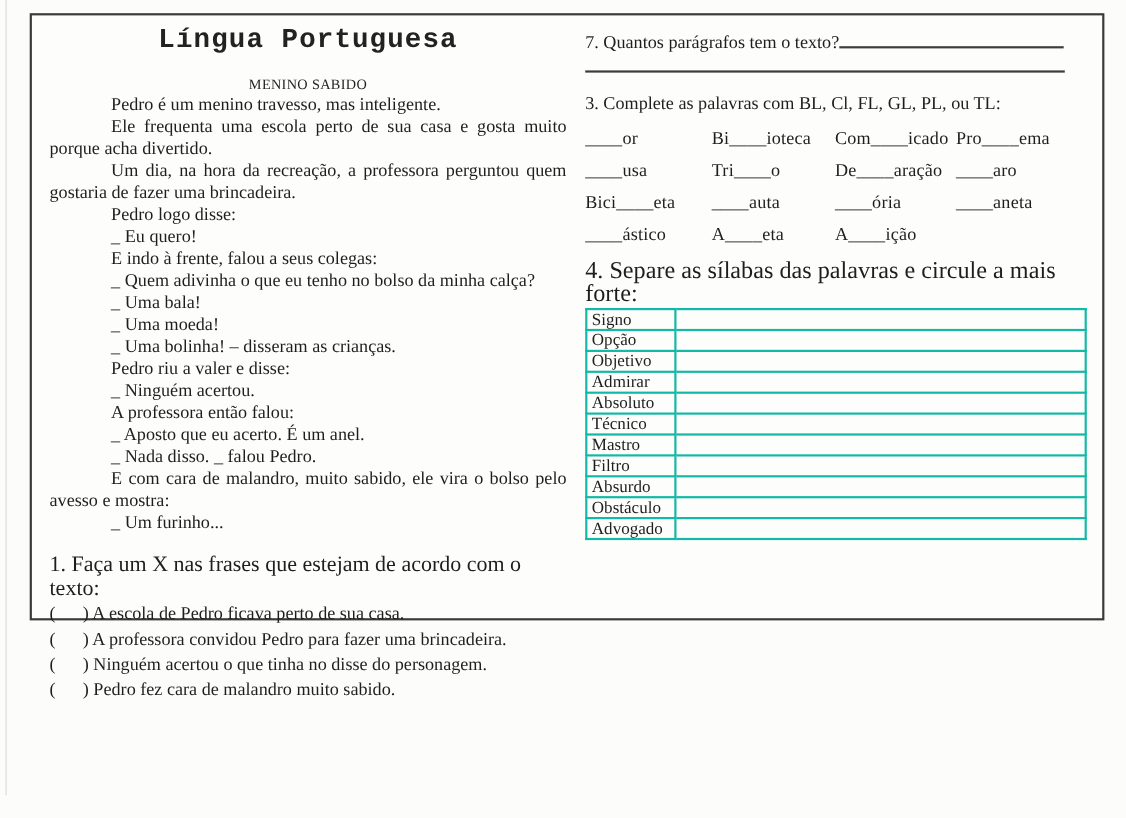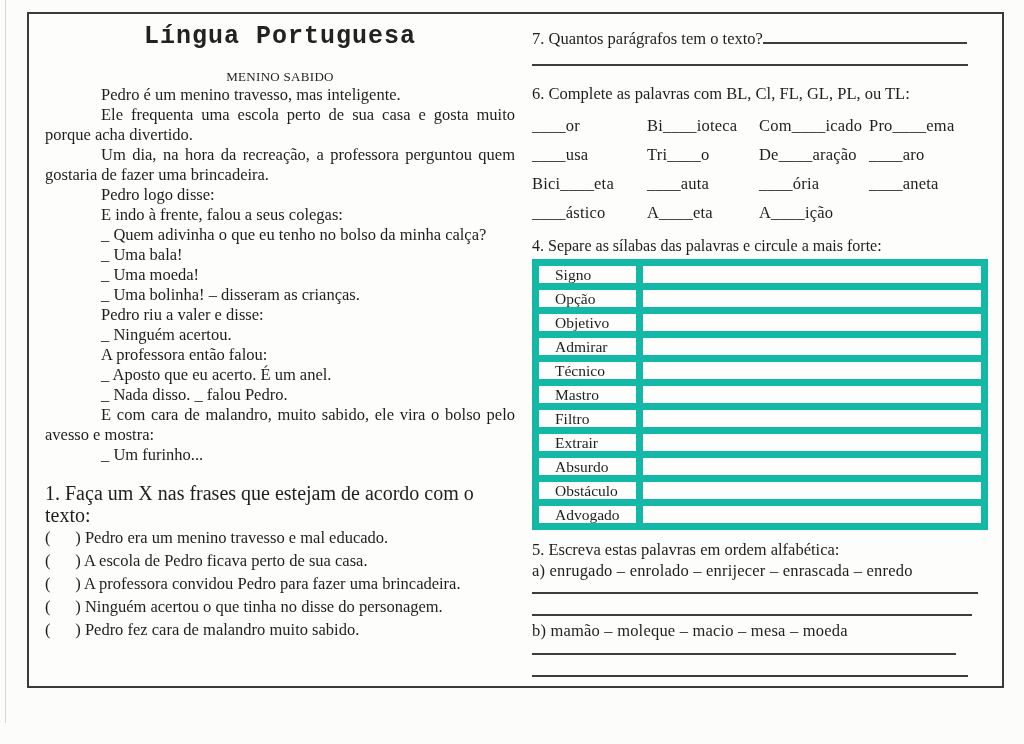--- a/index.html
+++ b/index.html
@@ -9,21 +9,21 @@
     background:#fcfcfb;
     font-family:"Liberation Serif", serif;
     color:#1e1e1e;
     overflow:hidden;
   }
   .scan-edge-line {
     position:absolute; left:5px; top:0; width:1px; height:723px;
     background:#d7d7d3;
   }
   .sheet {
-    position:absolute; left:27px; top:12px; width:977px; height:676px;
+    position:absolute; left:27px; top:12px; width:977px; height:552px;
     border:2px solid #3a3a3a;
     background:#fdfdfc;
   }
   
   .col-left {
     position:absolute; left:16px; top:0; width:470px;
   }
   .ws-title {
     margin-top:8px;
     text-align:center;
@@ -63,31 +63,31 @@
   .rule-ex2 { margin-top:14px; width:436px; }
   .ex3-prompt { margin-top:17px; font-size:16.5px; line-height:22px; }
   .word-grid {
     margin-top:11px;
     display:grid;
     grid-template-columns:115px 112px 110px 119px;
     grid-auto-rows:29px;
     font-size:16.5px;
   }
   .word-grid .cell { white-space:nowrap; letter-spacing:.2px; }
-  .ex4-prompt { margin-top:3px; font-size:16px; line-height:21px; }
+  .ex4-prompt { margin-top:3px; font-size:22px; line-height:21px; }
   .syl-table {
     margin-top:3px;
     border-collapse:collapse;
     width:456px;
     font-size:15.5px;
   }
   .syl-table td {
-    border:7px solid #14b8a6;
+    border:2px solid #14b8a6;
     height:19px;
-    padding:0 16px;
+    padding:0 4px;
     line-height:17px;
   }
   .syl-table td.word-col { width:81px; }
   .ex5 { margin-top:9px; }
   .ex5-prompt { font-size:16.5px; line-height:21px; }
   .ex5-item { font-size:16.5px; line-height:22px; letter-spacing:.2px; }
   .rule-a1 { margin-top:10px; width:446px; }
   .rule-a2 { margin-top:20px; width:440px; }
   .ex5-b { margin-top:4px; }
   .rule-b1 { margin-top:11px; width:424px; }
@@ -102,52 +102,52 @@
 
   <div class="col-left">
     <div class="ws-title">Língua Portuguesa</div>
     <div class="ws-subtitle">MENINO SABIDO</div>
 
     <div class="story">
       <p>Pedro é um menino travesso, mas inteligente.</p>
       <p>Ele frequenta uma escola perto de sua casa e gosta muito porque acha divertido.</p>
       <p>Um dia, na hora da recreação, a professora perguntou quem gostaria de fazer uma brincadeira.</p>
       <p>Pedro logo disse:</p>
+      <p>_ Eu quero!</p>
       <p>E indo à frente, falou a seus colegas:</p>
       <p>_ Quem adivinha o que eu tenho no bolso da minha calça?</p>
       <p>_ Uma bala!</p>
       <p>_ Uma moeda!</p>
       <p>_ Uma bolinha! – disseram as crianças.</p>
       <p>Pedro riu a valer e disse:</p>
       <p>_ Ninguém acertou.</p>
       <p>A professora então falou:</p>
       <p>_ Aposto que eu acerto. É um anel.</p>
       <p>_ Nada disso. _ falou Pedro.</p>
       <p>E com cara de malandro, muito sabido, ele vira o bolso pelo avesso e mostra:</p>
       <p>_ Um furinho...</p>
     </div>
 
     <div class="ex1">
       <div class="ex1-prompt">1. Faça um X nas frases que estejam de acordo com o texto:</div>
-      <div class="check-item"><span class="check">(      )</span> <span>Pedro era um menino travesso e mal educado.</span></div>
       <div class="check-item"><span class="check">(      )</span> <span>A escola de Pedro ficava perto de sua casa.</span></div>
       <div class="check-item"><span class="check">(      )</span> <span>A professora convidou Pedro para fazer uma brincadeira.</span></div>
       <div class="check-item"><span class="check">(      )</span> <span>Ninguém acertou o que tinha no disse do personagem.</span></div>
       <div class="check-item"><span class="check">(      )</span> <span>Pedro fez cara de malandro muito sabido.</span></div>
     </div>
   </div>
 
   <div class="col-right">
 
     <div class="ex2-row">
       <span>7. Quantos parágrafos tem o texto?</span><span class="inline-blank"></span>
     </div>
     <div class="rule rule-ex2"></div>
 
-    <div class="ex3-prompt">6. Complete as palavras com BL, Cl, FL, GL, PL, ou TL:</div>
+    <div class="ex3-prompt">3. Complete as palavras com BL, Cl, FL, GL, PL, ou TL:</div>
     <div class="word-grid">
       <div class="cell">____or</div>
       <div class="cell">Bi____ioteca</div>
       <div class="cell">Com____icado</div>
       <div class="cell">Pro____ema</div>
       <div class="cell">____usa</div>
       <div class="cell">Tri____o</div>
       <div class="cell">De____aração</div>
       <div class="cell">____aro</div>
       <div class="cell">Bici____eta</div>
@@ -172,54 +172,45 @@
           </tr>
       <tr>
             <td class="word-col">Objetivo</td>
             <td></td>
           </tr>
       <tr>
             <td class="word-col">Admirar</td>
             <td></td>
           </tr>
       <tr>
+            <td class="word-col">Absoluto</td>
+            <td></td>
+          </tr>
+      <tr>
             <td class="word-col">Técnico</td>
             <td></td>
           </tr>
       <tr>
             <td class="word-col">Mastro</td>
             <td></td>
           </tr>
       <tr>
             <td class="word-col">Filtro</td>
-            <td></td>
-          </tr>
-      <tr>
-            <td class="word-col">Extrair</td>
             <td></td>
           </tr>
       <tr>
             <td class="word-col">Absurdo</td>
             <td></td>
           </tr>
       <tr>
             <td class="word-col">Obstáculo</td>
             <td></td>
           </tr>
       <tr>
             <td class="word-col">Advogado</td>
             <td></td>
           </tr>
     </tbody>
       </table>
 
-    <div class="ex5">
-      <div class="ex5-prompt">5. Escreva estas palavras em ordem alfabética:</div>
-      <div class="ex5-item">a) enrugado – enrolado – enrijecer – enrascada – enredo</div>
-      <div class="rule rule-a1"></div>
-      <div class="rule rule-a2"></div>
-      <div class="ex5-item ex5-b">b) mamão – moleque – macio – mesa – moeda</div>
-      <div class="rule rule-b1"></div>
-      <div class="rule rule-b2"></div>
-    </div>
 
   </div>
 </div>
 
 </body></html>

